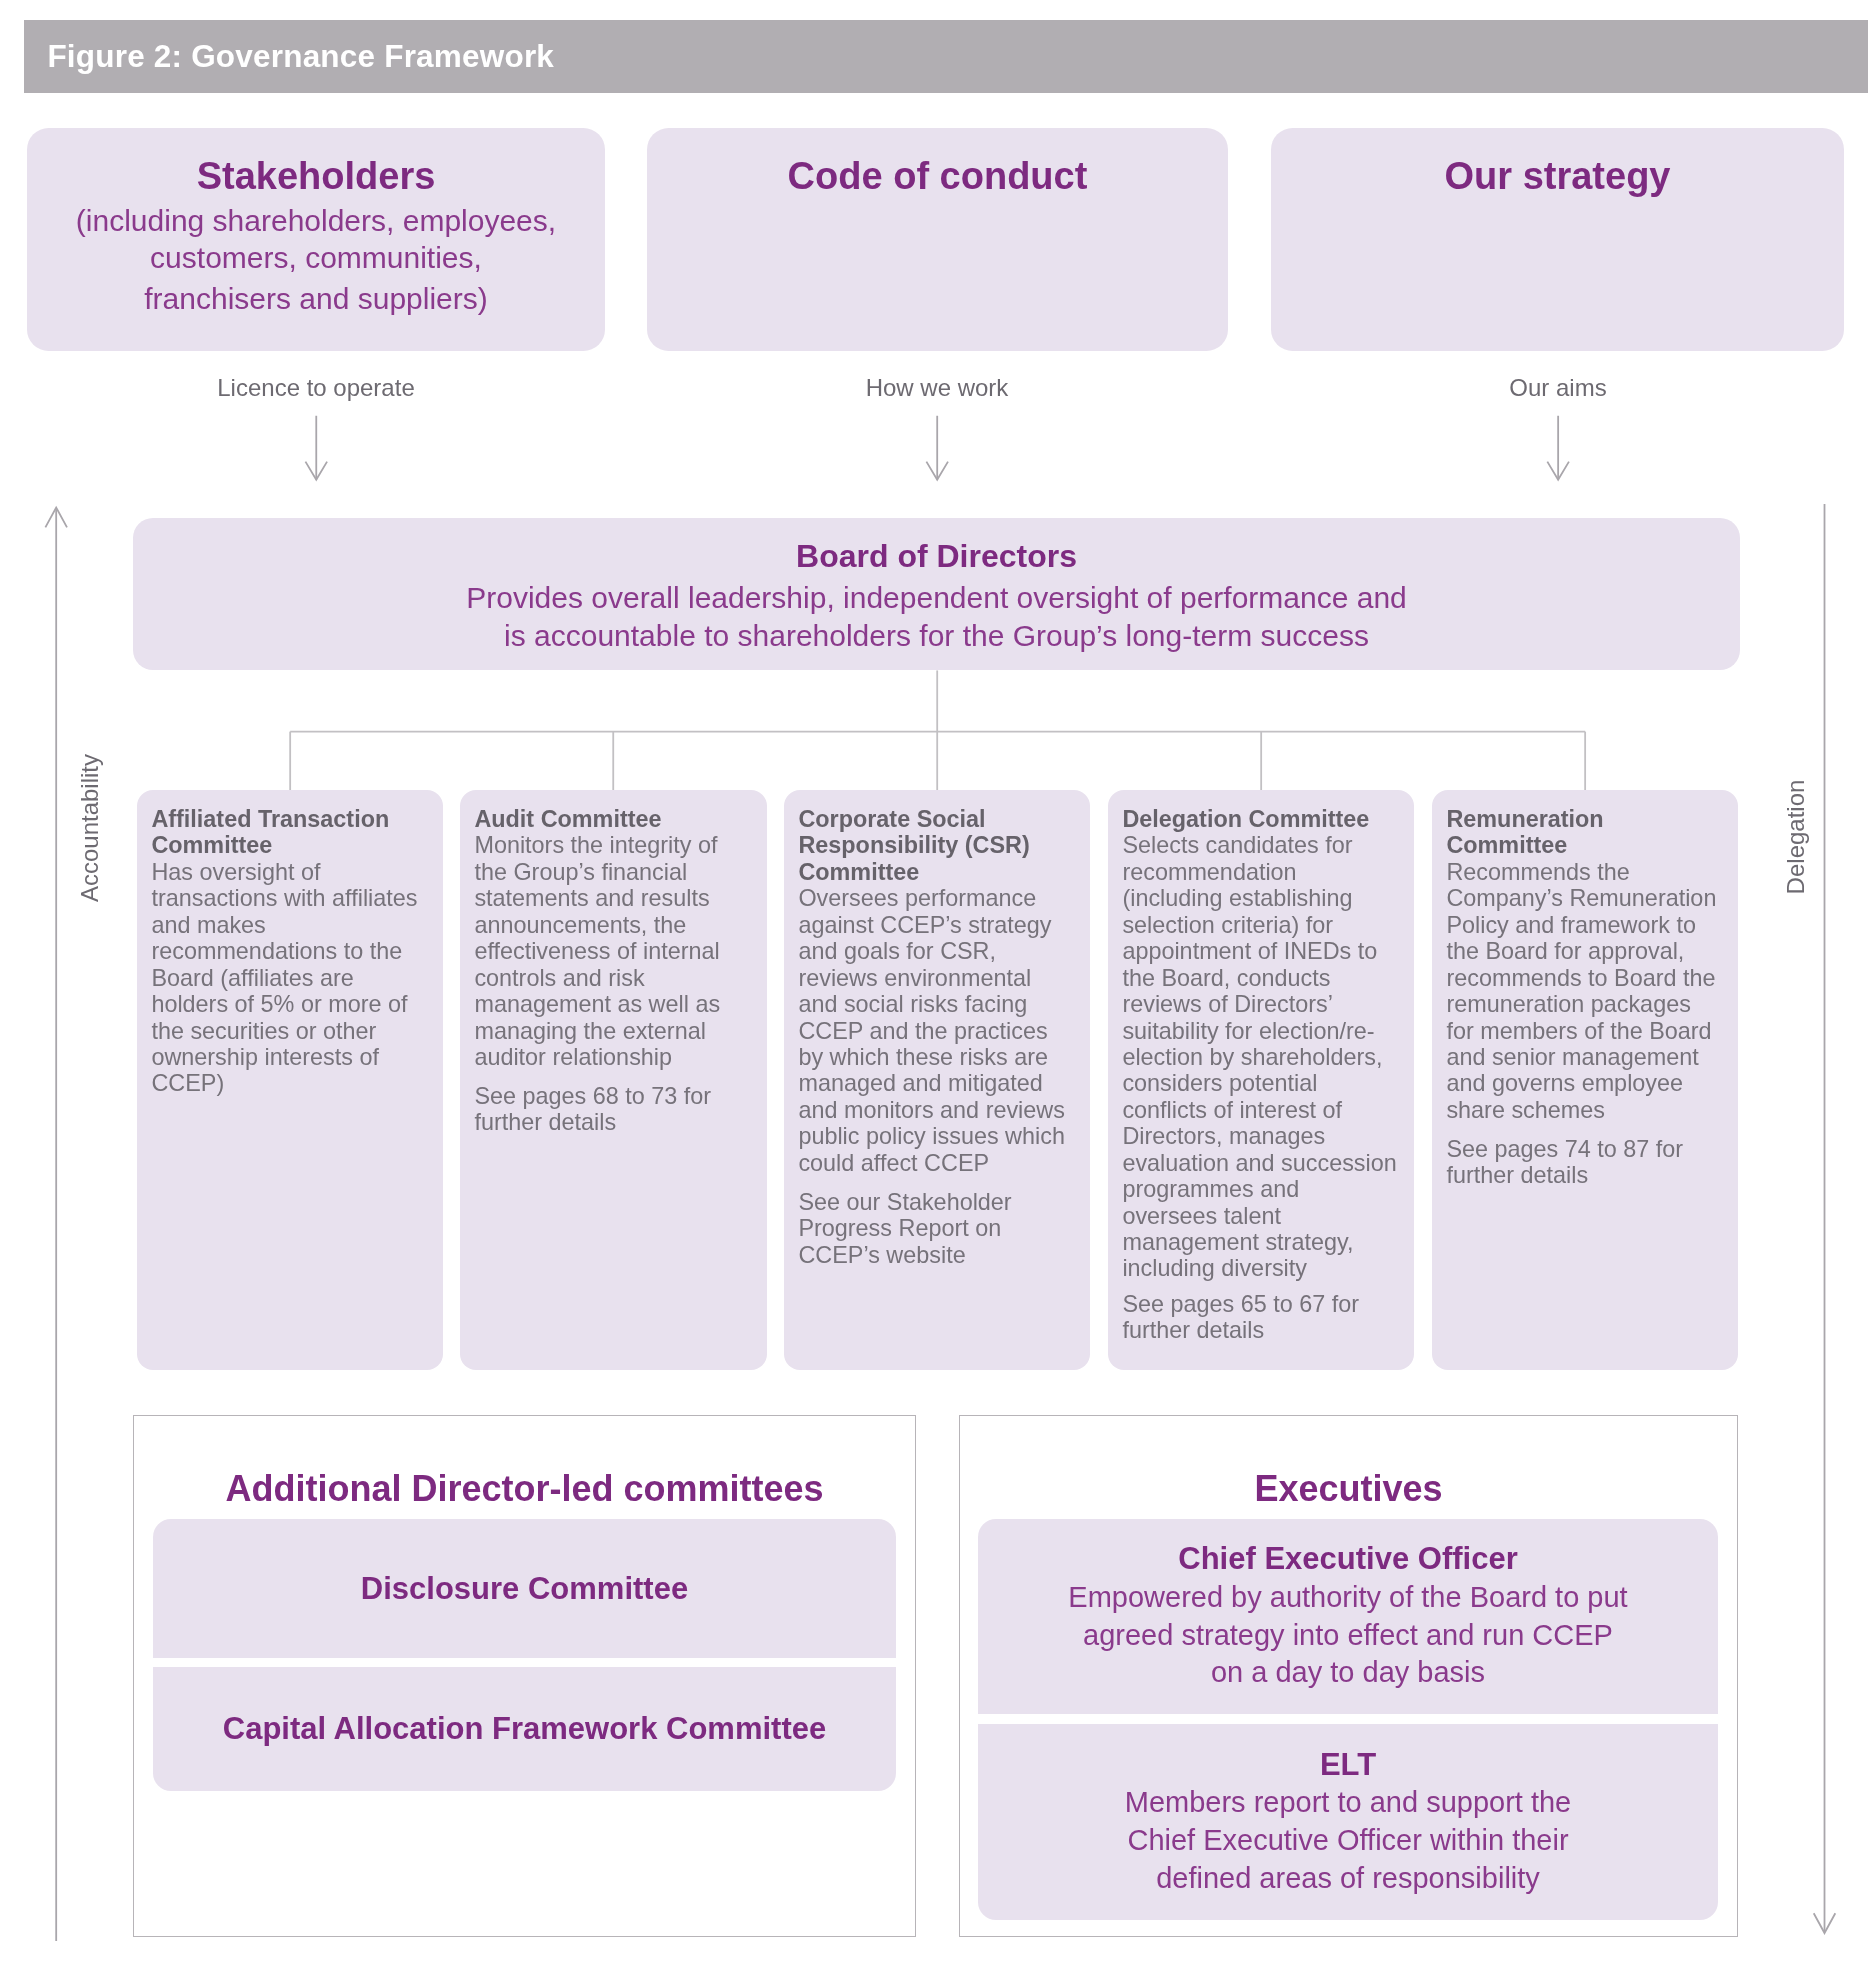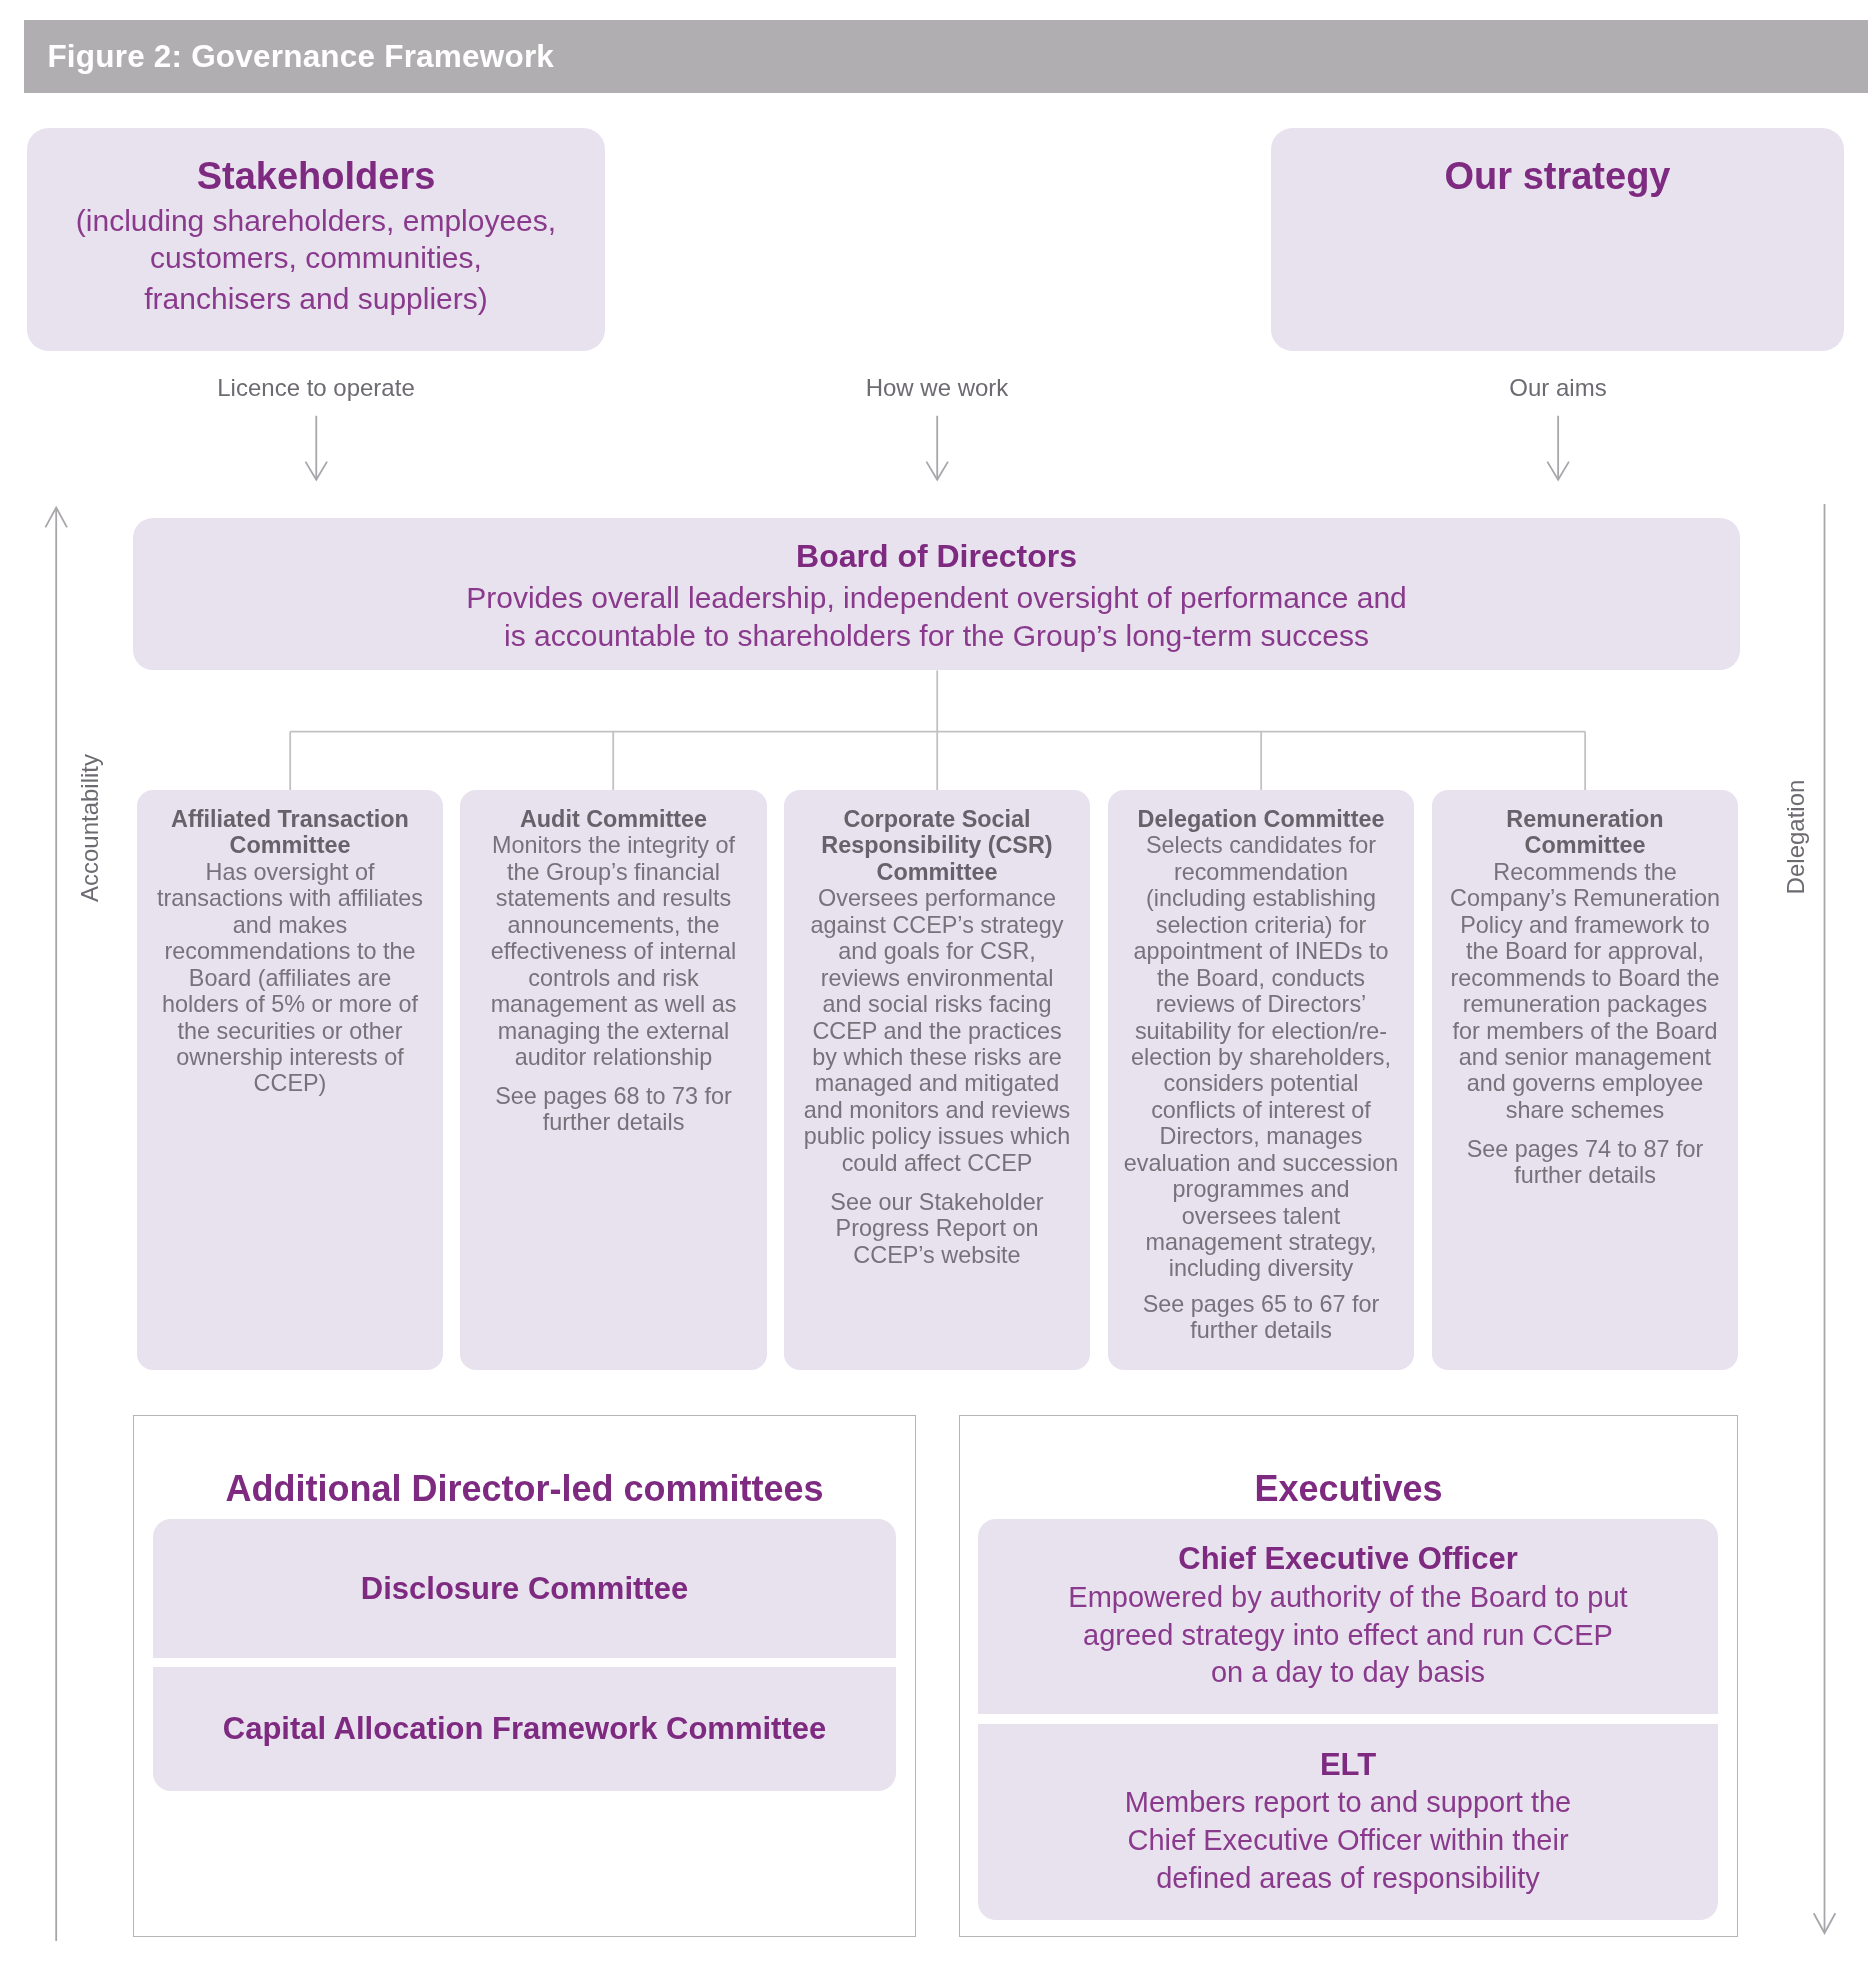--- a/index.html
+++ b/index.html
@@ -15,21 +15,21 @@
   .topbox{top:128px;height:223px;text-align:center;}
   .topbox .title{color:#7d2a80;font-size:38px;font-weight:bold;margin-top:27px;}
   .topbox .sub{color:#8a3a8c;font-size:30px;line-height:1.22;margin-top:5.4px;}
 
   .flow-label{position:absolute;z-index:1;color:#6d6a71;font-size:24px;text-align:center;top:374px;width:360px;}
 
   .board{left:133px;top:518px;width:1607px;height:152px;text-align:center;border-radius:20px;}
   .board .title{color:#7d2a80;font-size:32px;font-weight:bold;margin-top:20px;}
   .board .body{color:#8a3a8c;font-size:30px;line-height:1.28;margin-top:3.6px;}
 
-  .committee{top:790px;height:580px;border-radius:16px;text-align:center;padding:0;box-sizing:border-box;}
+  .committee{top:790px;height:580px;border-radius:16px;text-align:left;padding:0;box-sizing:border-box;}
   .committee .inner{padding:16px 14.4px 0 14.4px;}
   .committee .ctitle{color:#66626a;font-size:23.4px;font-weight:bold;line-height:1.13;}
   .committee .cbody{color:#76727a;font-size:23.4px;line-height:1.13;margin-top:0px;}
   .committee .cnote{color:#76727a;font-size:23.4px;line-height:1.13;margin-top:12.6px;}
 
   .outer{position:absolute;top:1415px;height:522px;background:#ffffff;border:1.8px solid #b7b4b8;
     box-sizing:border-box;z-index:1;}
   .outer .otitle{color:#7d2a80;font-size:36px;font-weight:bold;text-align:center;margin-top:52px;}
   .innerbox{position:absolute;background:#e8e1ee;text-align:center;z-index:2;}
   .round-top{border-radius:18px 18px 0 0;}
@@ -76,20 +76,23 @@
 
   <div class="header-bar">
     <div class="t">Figure 2: Governance Framework</div>
   </div>
 
   <div class="lav topbox" style="left:27px;width:578px;">
     <div class="title">Stakeholders</div>
     <div class="sub">(including shareholders, employees,</div>
     <div class="sub" style="margin-top:0;">customers, communities,</div>
     <div class="sub" style="margin-top:4px;">franchisers and suppliers)</div>
+  </div>
+  <div class="lav topbox" style="left:647px;width:581px;">
+    <div class="title">Code of conduct</div>
   </div>
   <div class="lav topbox" style="left:1271px;width:573px;">
     <div class="title">Our strategy</div>
   </div>
 
   <div class="flow-label" style="left:136px;">Licence to operate</div>
   <div class="flow-label" style="left:757px;">How we work</div>
   <div class="flow-label" style="left:1378px;">Our aims</div>
 
   <div class="lav board">

